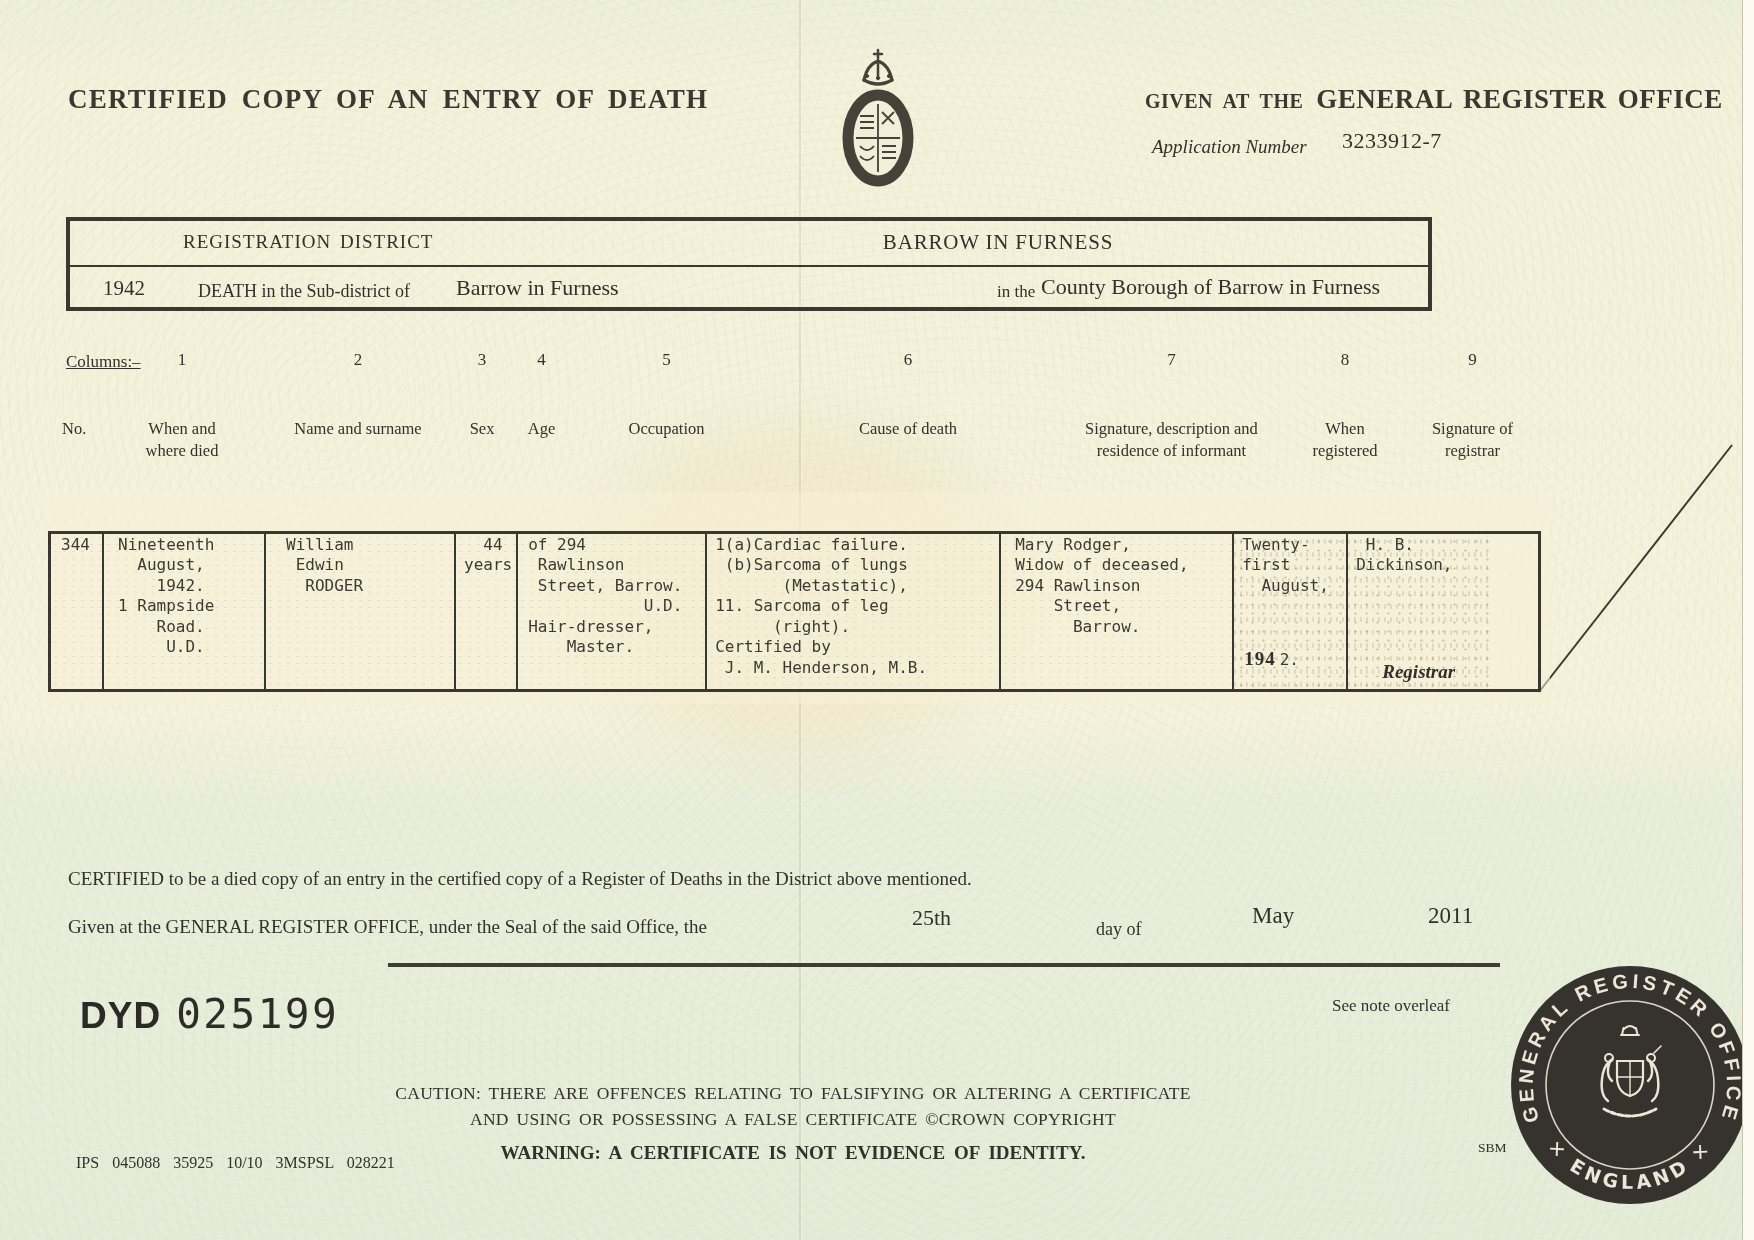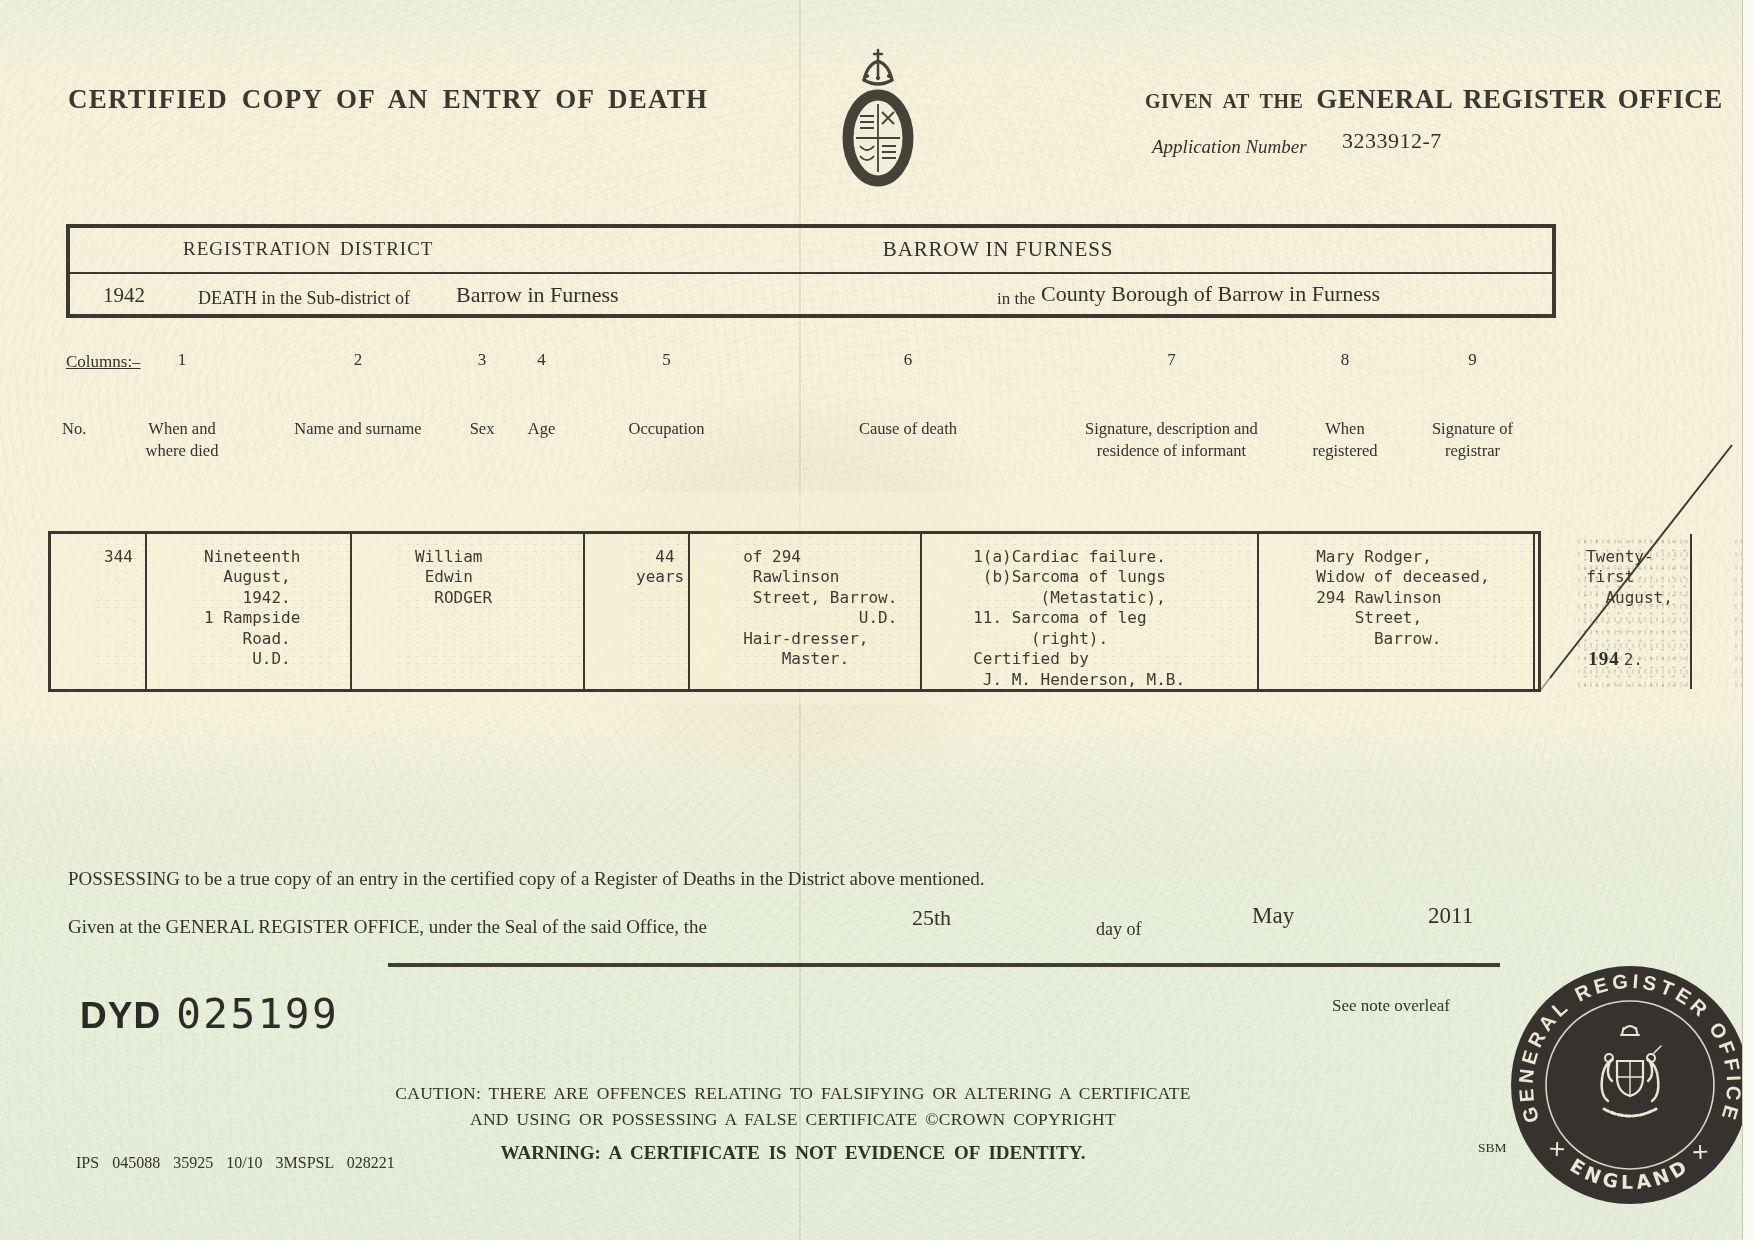--- a/index.html
+++ b/index.html
@@ -20,21 +20,21 @@
   .fold{position:absolute;left:799px;top:0;width:2px;height:1240px;background:rgba(130,110,70,.14);box-shadow:1px 0 0 rgba(255,255,250,.25);pointer-events:none;}
   .scan-edge{position:absolute;right:0;top:0;width:11px;height:1240px;background:#fafaf1;border-left:1px solid #c9c4b2;}
 
   .title{left:68px;top:84px;font-size:27px;font-weight:bold;letter-spacing:1.2px;word-spacing:6px;color:#3a3831;}
   .given{left:1145px;top:84px;display:flex;align-items:baseline;gap:13px;color:#3a3831;}
   .given .pre{font-size:20px;font-weight:bold;word-spacing:5px;letter-spacing:.5px;}
   .given .off{font-size:27px;font-weight:bold;word-spacing:4px;letter-spacing:.5px;}
   .appnum-label{left:1152px;top:136px;font-size:19px;font-style:italic;}
   .appnum-value{left:1342px;top:128px;font-size:22px;letter-spacing:.5px;}
 
-  .district-box{left:66px;top:224px;width:1490px;height:94px;border:4px solid #3b3831;box-sizing:border-box;}
+  .district-box{left:66px;top:217px;width:1366px;height:94px;border:4px solid #3b3831;box-sizing:border-box;}
   .db-row1{position:absolute;left:0;top:0;right:0;height:44px;border-bottom:2px solid #3b3831;}
   .db-reglabel{position:absolute;left:113px;top:10px;font-size:19px;letter-spacing:1px;word-spacing:3px;}
   .db-regvalue{position:absolute;left:928px;top:9px;transform:translateX(-50%);font-size:21px;letter-spacing:.8px;}
   .db-year{position:absolute;left:33px;top:55px;font-size:21px;}
   .db-sublabel{position:absolute;left:128px;top:60px;font-size:18px;}
   .db-subvalue{position:absolute;left:386px;top:54px;font-size:22px;}
   .db-inthe{position:absolute;left:903px;top:61px;font-size:17px;margin-left:24px;}
   .db-county{position:absolute;left:971px;top:53px;font-size:22px;}
 
   .cols-label{left:66px;top:352px;font-size:17px;text-decoration:underline;}
@@ -43,22 +43,22 @@
   .hlabels{top:418px;}
   .hnum{font-size:17px;text-align:center;}
   .hlabel{font-size:16.5px;text-align:center;line-height:1.35;white-space:pre-line;}
   .hlabel.first{text-align:left;padding-left:14px;box-sizing:border-box;}
 
   .w0{flex:0 0 53px;} .w1{flex:0 0 162px;} .w2{flex:0 0 190px;} .w3{flex:0 0 58px;} .w4{flex:0 0 61px;}
   .w5{flex:0 0 189px;} .w6{flex:0 0 294px;} .w7{flex:0 0 233px;} .w8{flex:0 0 114px;} .w9{flex:0 0 141px;}
 
   .photostat{left:44px;top:492px;width:1506px;height:212px;background:rgba(247,241,217,.55);}
   .etable{left:48px;top:531px;width:1493px;height:161px;border:3px solid #3a3730;box-sizing:border-box;display:flex;background:rgba(246,240,215,.35);}
-  .cell{box-sizing:border-box;border-right:2px solid #3a3730;padding:13px 4px 4px 8px;position:relative;
-    background-image:radial-gradient(rgba(95,85,60,.10) 1px, transparent 1.3px);background-size:9px 7px;margin-left:43px;}
+  .cell{box-sizing:border-box;border-right:2px solid #3a3730;padding:1px 4px 4px 8px;position:relative;
+    background-image:radial-gradient(rgba(95,85,60,.10) 1px, transparent 1.3px);background-size:9px 7px;}
   .cell:last-child{border-right:none;}
   .mono{font-family:"DejaVu Sans Mono",monospace;font-size:16px;line-height:1.28;color:#3d3a34;white-space:pre;}
   .cell.spk2{background-image:
       radial-gradient(rgba(80,70,50,.22) 1.2px, transparent 1.4px),
       radial-gradient(rgba(80,70,50,.14) 1px, transparent 1.2px);
     background-size:11px 9px,6px 13px;background-position:2px 3px,4px 1px;}
   .pad14{padding-left:14px;} .pad20{padding-left:20px;} .pad10{padding-left:10px;}
   .cellfoot{position:absolute;bottom:19px;left:10px;white-space:nowrap;}
   .yearprint{font-size:19px;font-weight:bold;letter-spacing:1px;color:#32302b;}
   .yeartyped{font-size:16px;}
@@ -210,21 +210,21 @@
         <span class="yeartyped mono">2.</span>
       </div>
     </div>
     <div class="cell w9 spk2">
       <div class="mono"> H. B.
 Dickinson,</div>
       <div class="regfoot">Registrar</div>
     </div>
   </div>
 
-  <div class="abs certline">POSSESSING to be a true copy of an entry in the certified copy of a Register of Deaths in the District above mentioned.</div>
+  <div class="abs certline">CERTIFIED to be a died copy of an entry in the certified copy of a Register of Deaths in the District above mentioned.</div>
   <div class="abs givenline">Given at the GENERAL REGISTER OFFICE, under the Seal of the said Office, the</div>
   <div class="abs dayval">25th</div>
   <div class="abs dayof">day of</div>
   <div class="abs monthval">May</div>
   <div class="abs yearval">2011</div>
   <div class="abs rule"></div>
 
   <div class="abs serial">
     <span class="pfx">DYD</span>
     <span class="num">025199</span>

